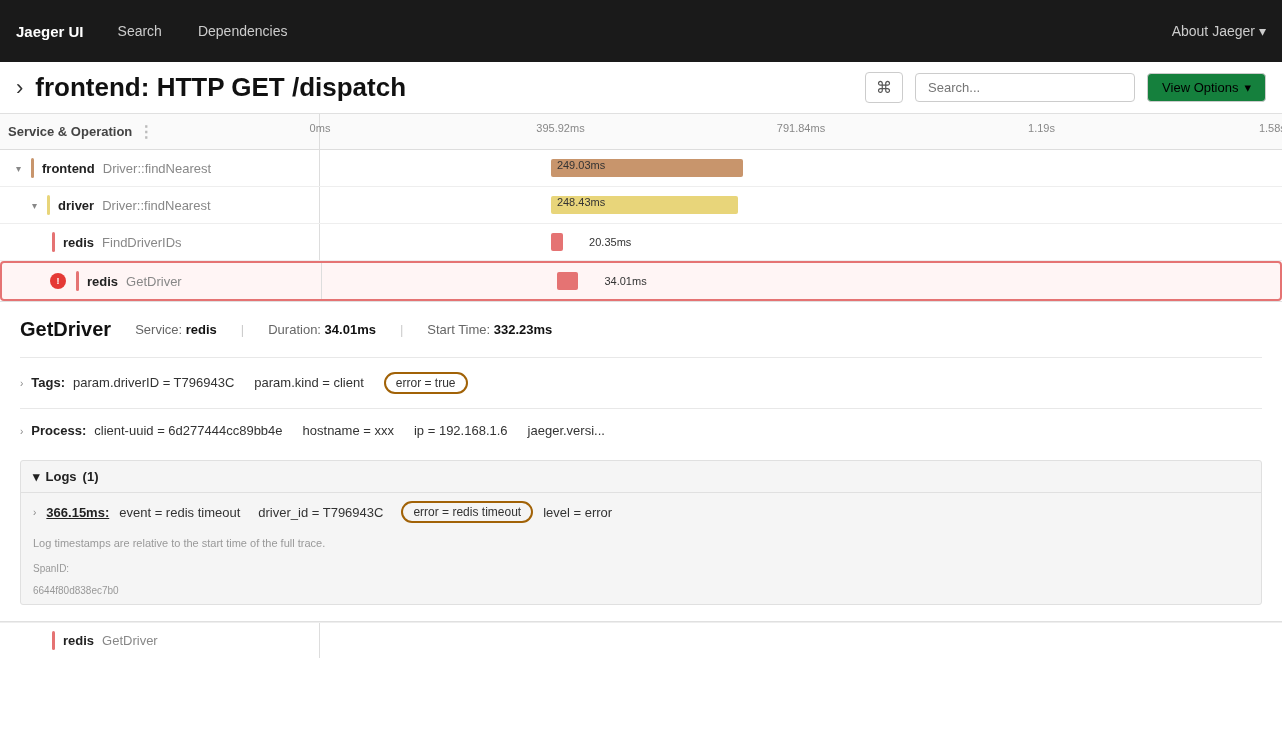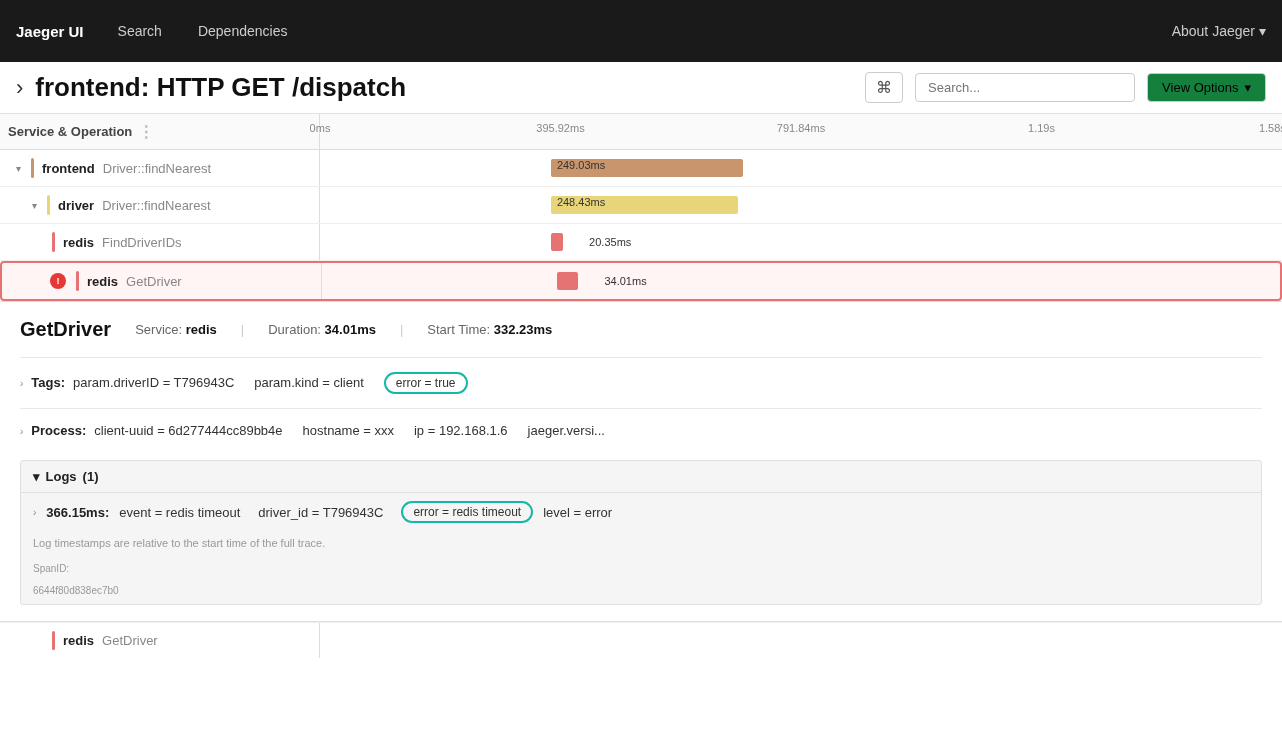--- a/index.html
+++ b/index.html
@@ -53,26 +53,26 @@
     .detail-title-row { display: flex; align-items: center; gap: 24px; margin-bottom: 16px; flex-wrap: wrap; }
     .detail-title { font-size: 20px; font-weight: 700; color: #111; }
     .detail-meta { font-size: 13px; color: #666; }
     .detail-meta strong { color: #111; }
 
     .detail-section { border-top: 1px solid #e8e8e8; padding: 10px 0; }
     .detail-row { display: flex; align-items: baseline; gap: 8px; padding: 4px 0; flex-wrap: wrap; }
     .detail-chevron { color: #888; font-size: 10px; cursor: pointer; }
     .detail-key { font-weight: 700; font-size: 13px; }
     .detail-kv { font-size: 13px; color: #333; margin-right: 12px; }
-    .error-highlight { border: 2px solid #14b8a6; border-radius: 12px; padding: 2px 10px; color: #333; font-size: 12px; }
+    .error-highlight { border: 2px solid #a16207; border-radius: 12px; padding: 2px 10px; color: #333; font-size: 12px; }
 
     .logs-section { background: #f5f5f5; border: 1px solid #e0e0e0; border-radius: 3px; margin-top: 8px; }
     .logs-header { padding: 8px 12px; display: flex; align-items: center; gap: 6px; cursor: pointer; font-weight: 600; font-size: 13px; }
     .logs-row { padding: 8px 12px; border-top: 1px solid #e0e0e0; display: flex; align-items: center; gap: 10px; flex-wrap: wrap; }
-    .logs-time { font-weight: 700; font-size: 13px; }
+    .logs-time { font-weight: 700; font-size: 13px; text-decoration: underline; }
     .log-kv { font-size: 13px; color: #333; margin-right: 8px; }
     .log-note { font-size: 11px; color: #999; padding: 6px 12px; }
     .spanid-row { display: flex; justify-content: flex-end; padding: 8px 12px; font-size: 10px; color: #999; flex-direction: column; }
 
     
     .bottom-trace-row { display: flex; border-top: 1px solid #eee; min-height: 36px; align-items: stretch; }
   </style>
 </head>
 <body>
 

